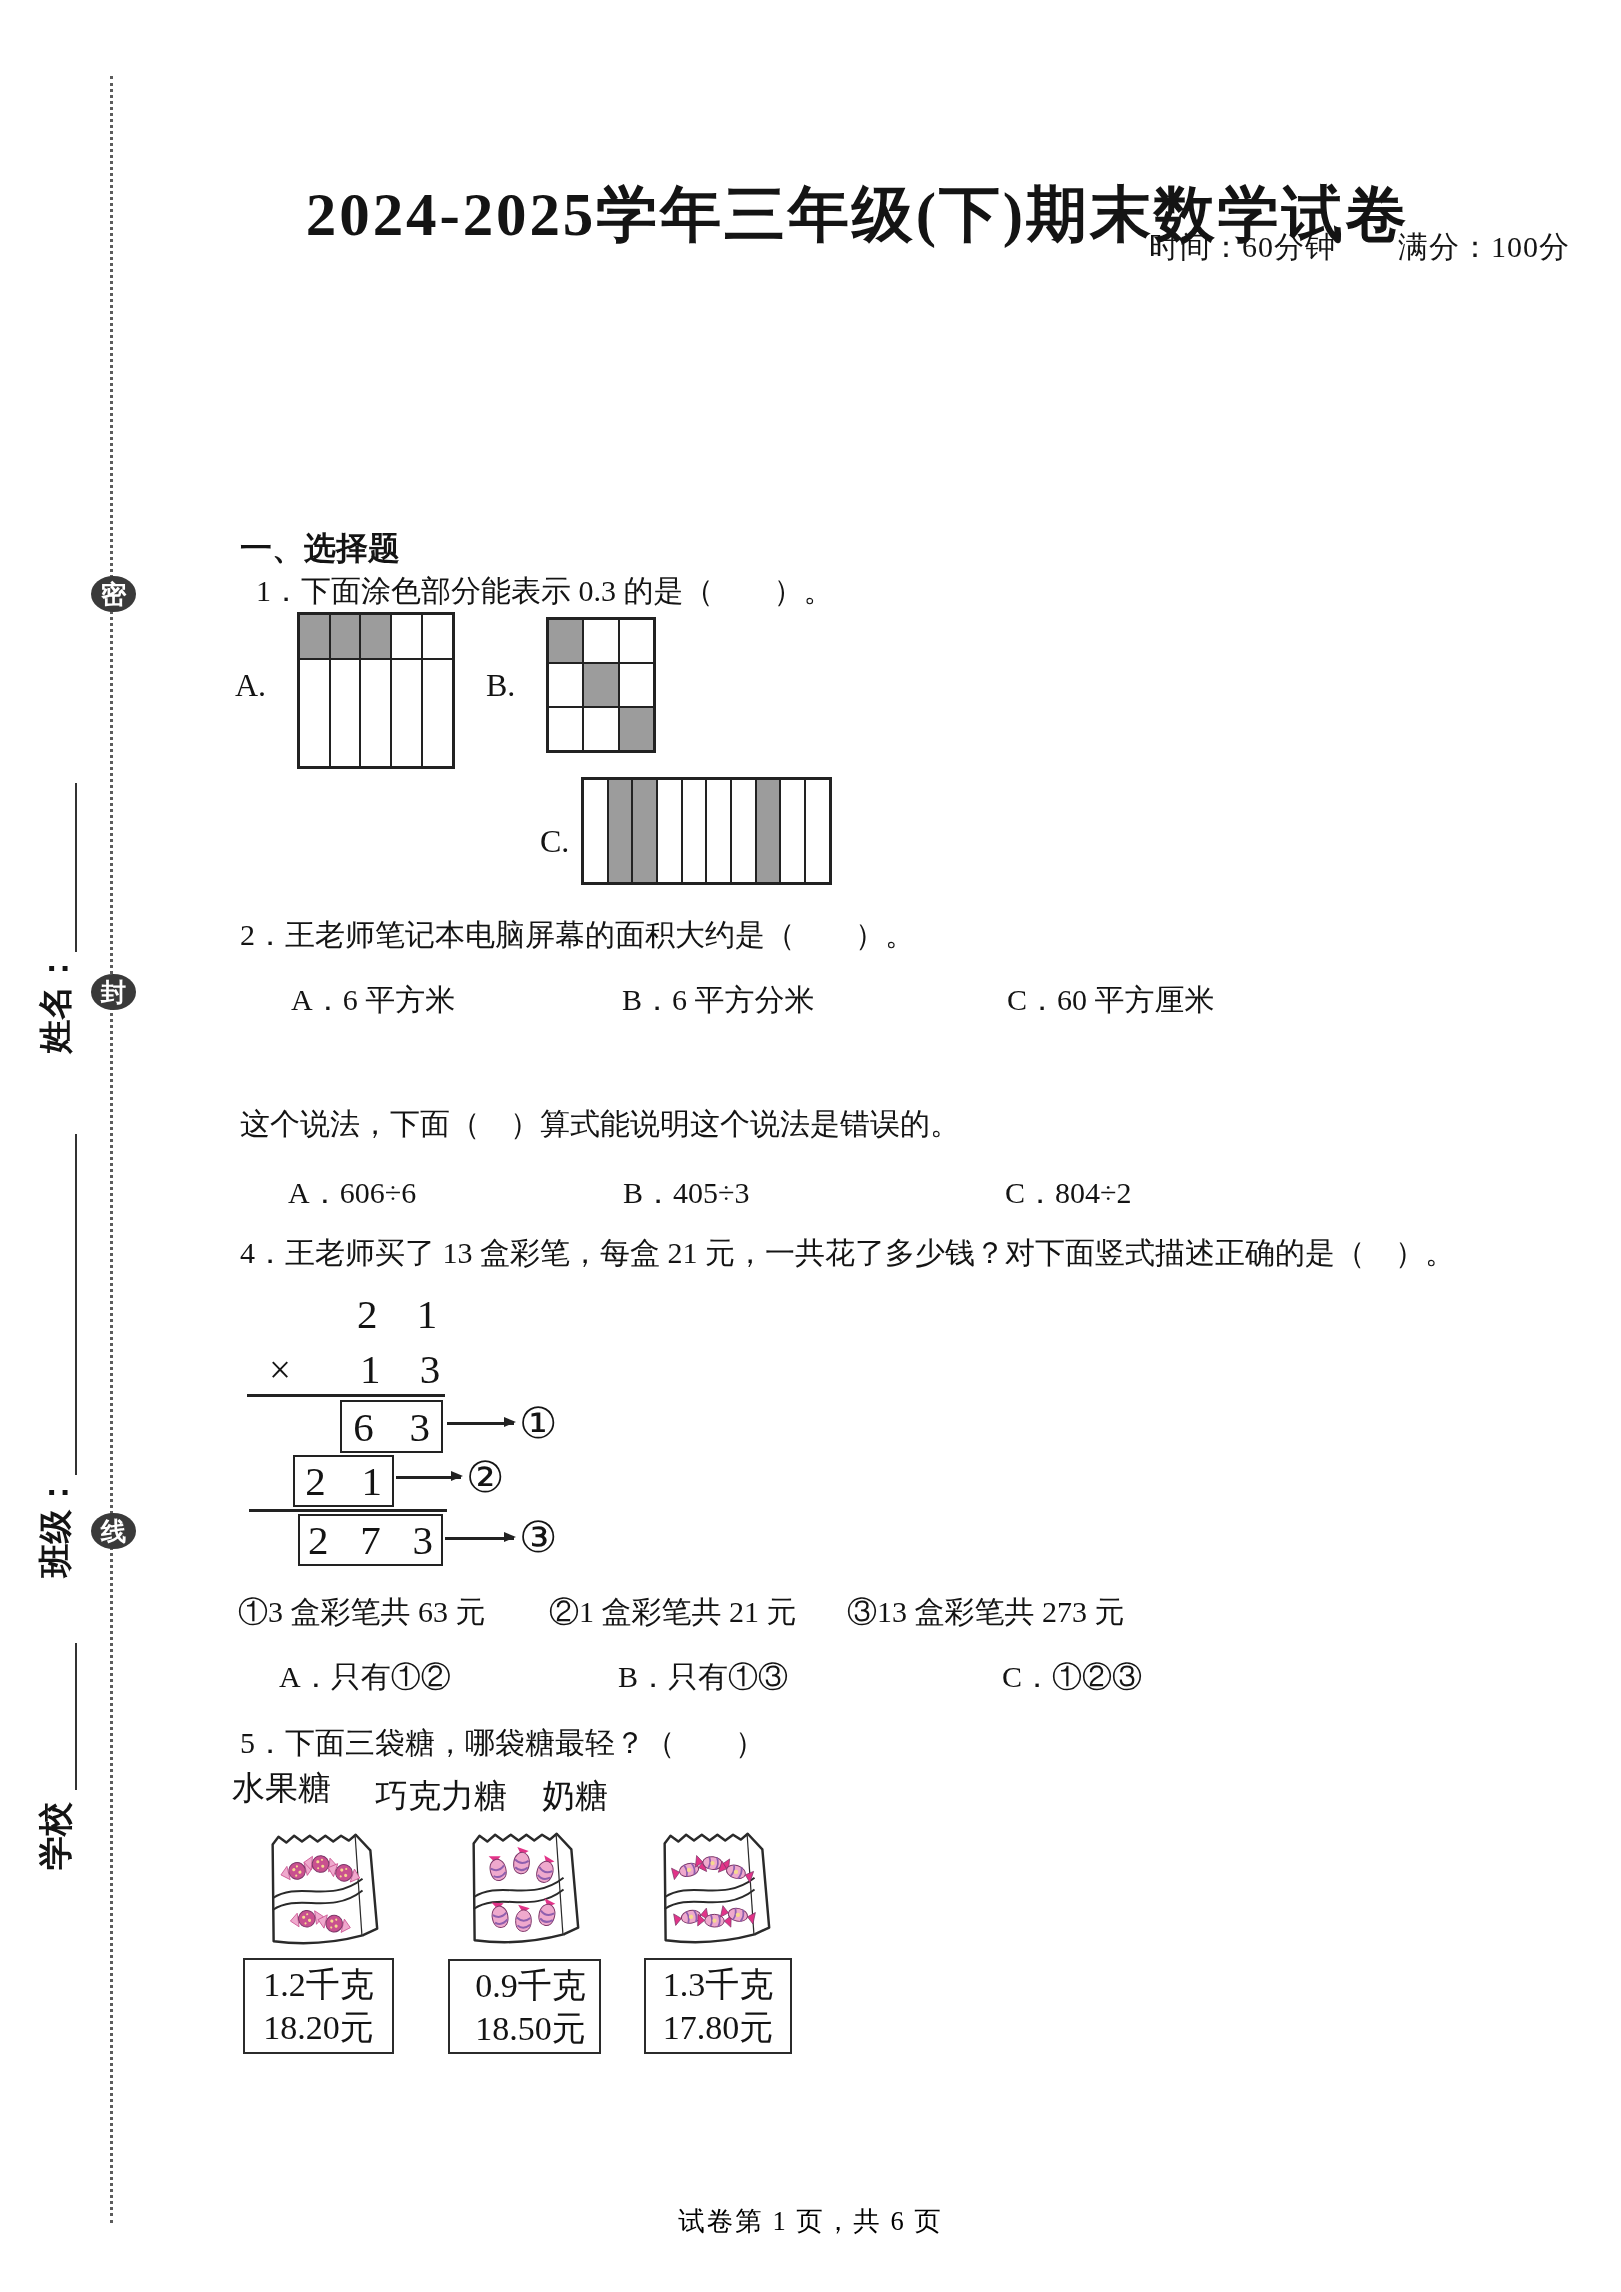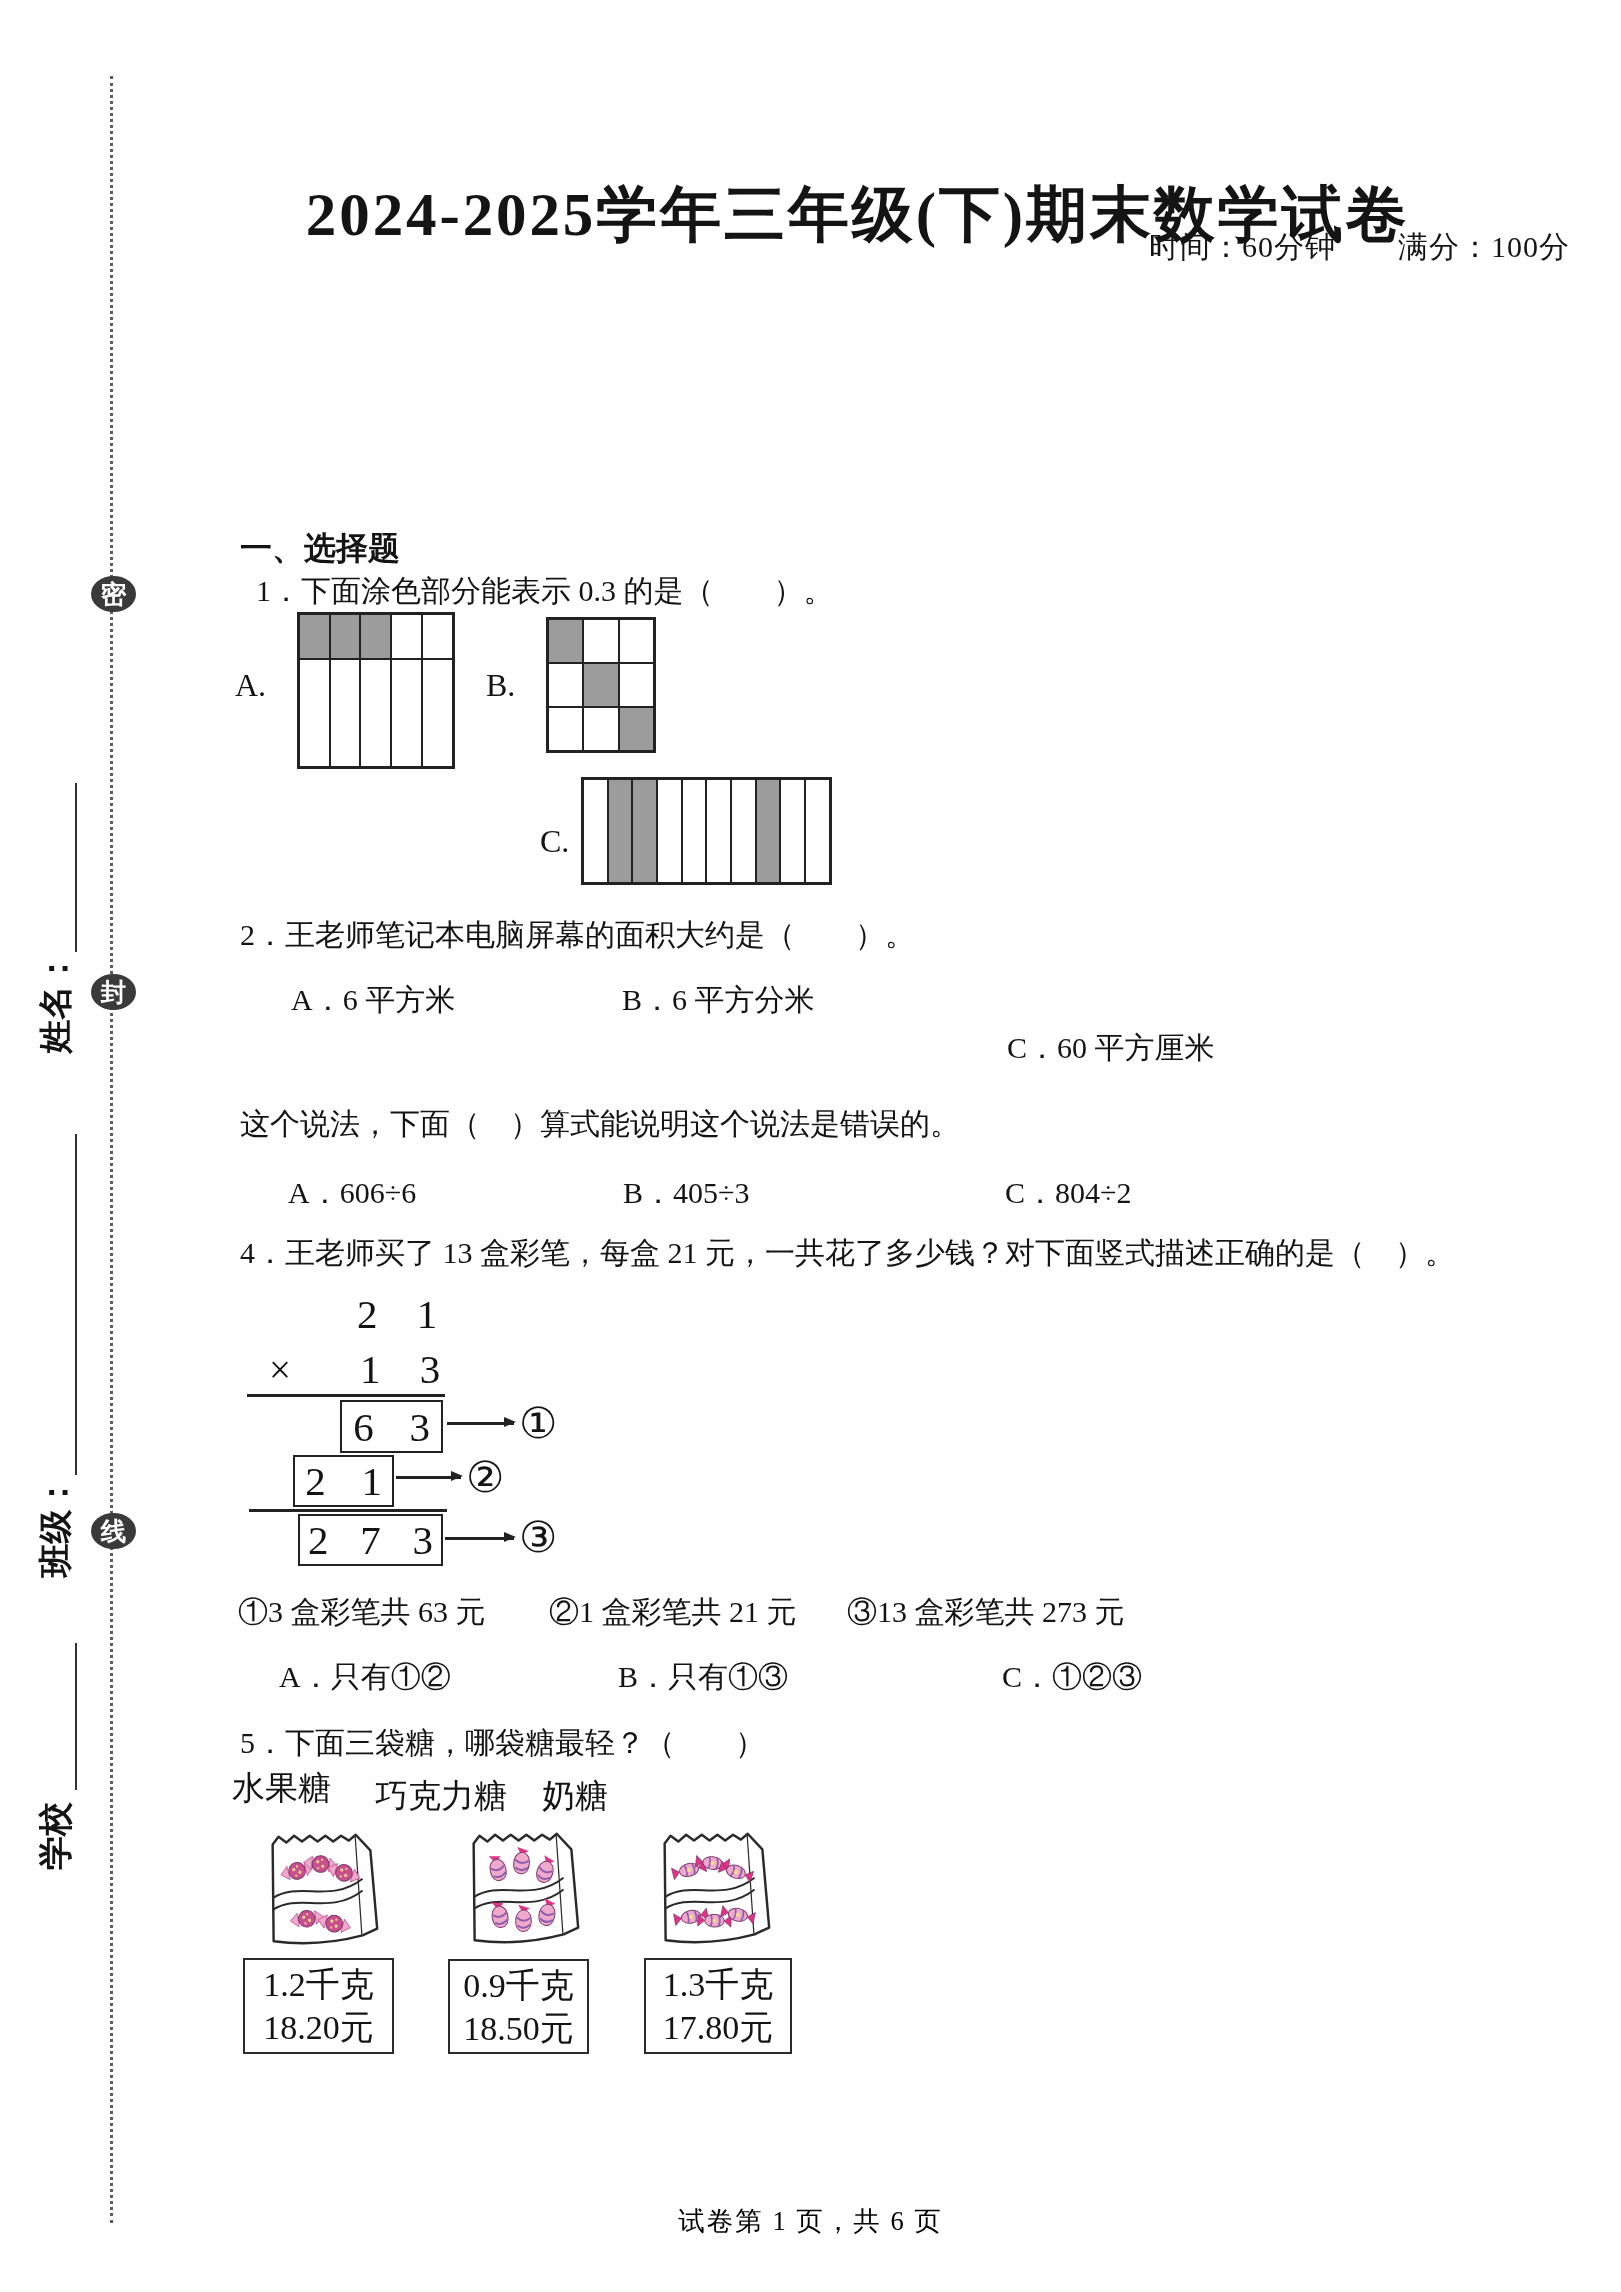--- a/index.html
+++ b/index.html
@@ -112,21 +112,21 @@
       <div class="gcell"></div>
       <div class="gcell"></div>
       <div class="gcell" style="background: rgb(156, 156, 156);"></div>
       <div class="gcell"></div>
       <div class="gcell"></div>
     </div>
 
   <div class="abs qtext" style="left:240px;top:915px;">2．王老师笔记本电脑屏幕的面积大约是（　　）。</div>
   <span class="opt" style="left:291px;top:980px;">A．6 平方米</span>
   <span class="opt" style="left:622px;top:980px;">B．6 平方分米</span>
-  <span class="opt" style="left:1007px;top:980px;margin-top:48px;">C．60 平方厘米</span>
+  <span class="opt" style="left:1007px;top:980px;">C．60 平方厘米</span>
 
   <div class="abs qtext" style="left:240px;top:1104px;">这个说法，下面（　）算式能说明这个说法是错误的。</div>
   <span class="opt" style="left:288px;top:1173px;">A．606÷6</span>
   <span class="opt" style="left:623px;top:1173px;">B．405÷3</span>
   <span class="opt" style="left:1005px;top:1173px;">C．804÷2</span>
 
   <div class="abs qtext" style="left:240px;top:1233px;">4．王老师买了 13 盒彩笔，每盒 21 元，一共花了多少钱？对下面竖式描述正确的是（　）。</div>
 
   <div class="mult">
     <div class="mrow" style="left:132px;top:0;word-spacing:29px;">2 1</div>
@@ -304,21 +304,21 @@
           <path d="M-4,-6 Q-1,0 -4,6" stroke="#8f5fae" stroke-width="1.8" fill="none"></path>
           <path d="M4,-6 Q7,0 4,6" stroke="#8f5fae" stroke-width="1.8" fill="none"></path>
           <circle r="2.2" fill="#f6d88f"></circle>
         </g>
       </svg></div>
 
   <div class="infobox" style="left:243px;top:1958px;width:147px;height:92px;">
     <div>1.2千克</div>
     <div>18.20元</div>
   </div>
-  <div class="infobox" style="left:448px;top:1959px;width:137px;height:91px;">
+  <div class="infobox" style="left:448px;top:1959px;width:137px;height:91px;padding-left:12px;">
     <div>0.9千克</div>
     <div>18.50元</div>
   </div>
   <div class="infobox" style="left:644px;top:1958px;width:144px;height:92px;align-items:center;">
     <div>1.3千克</div>
     <div>17.80元</div>
   </div>
 
   <div class="abs footer">试卷第 1 页，共 6 页</div>
 </div>

